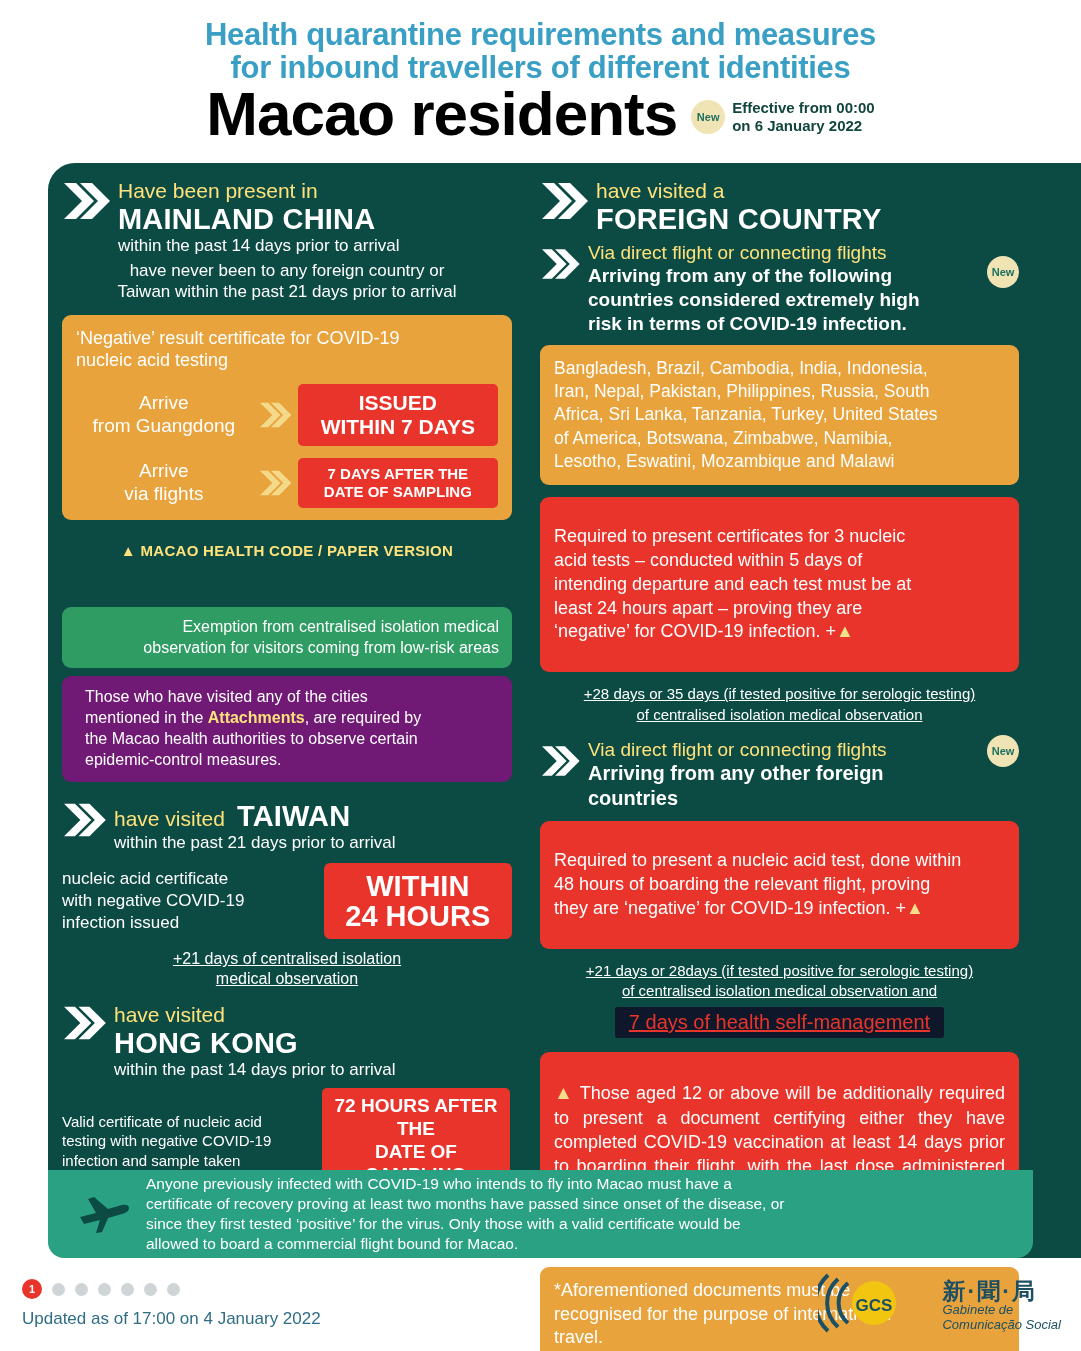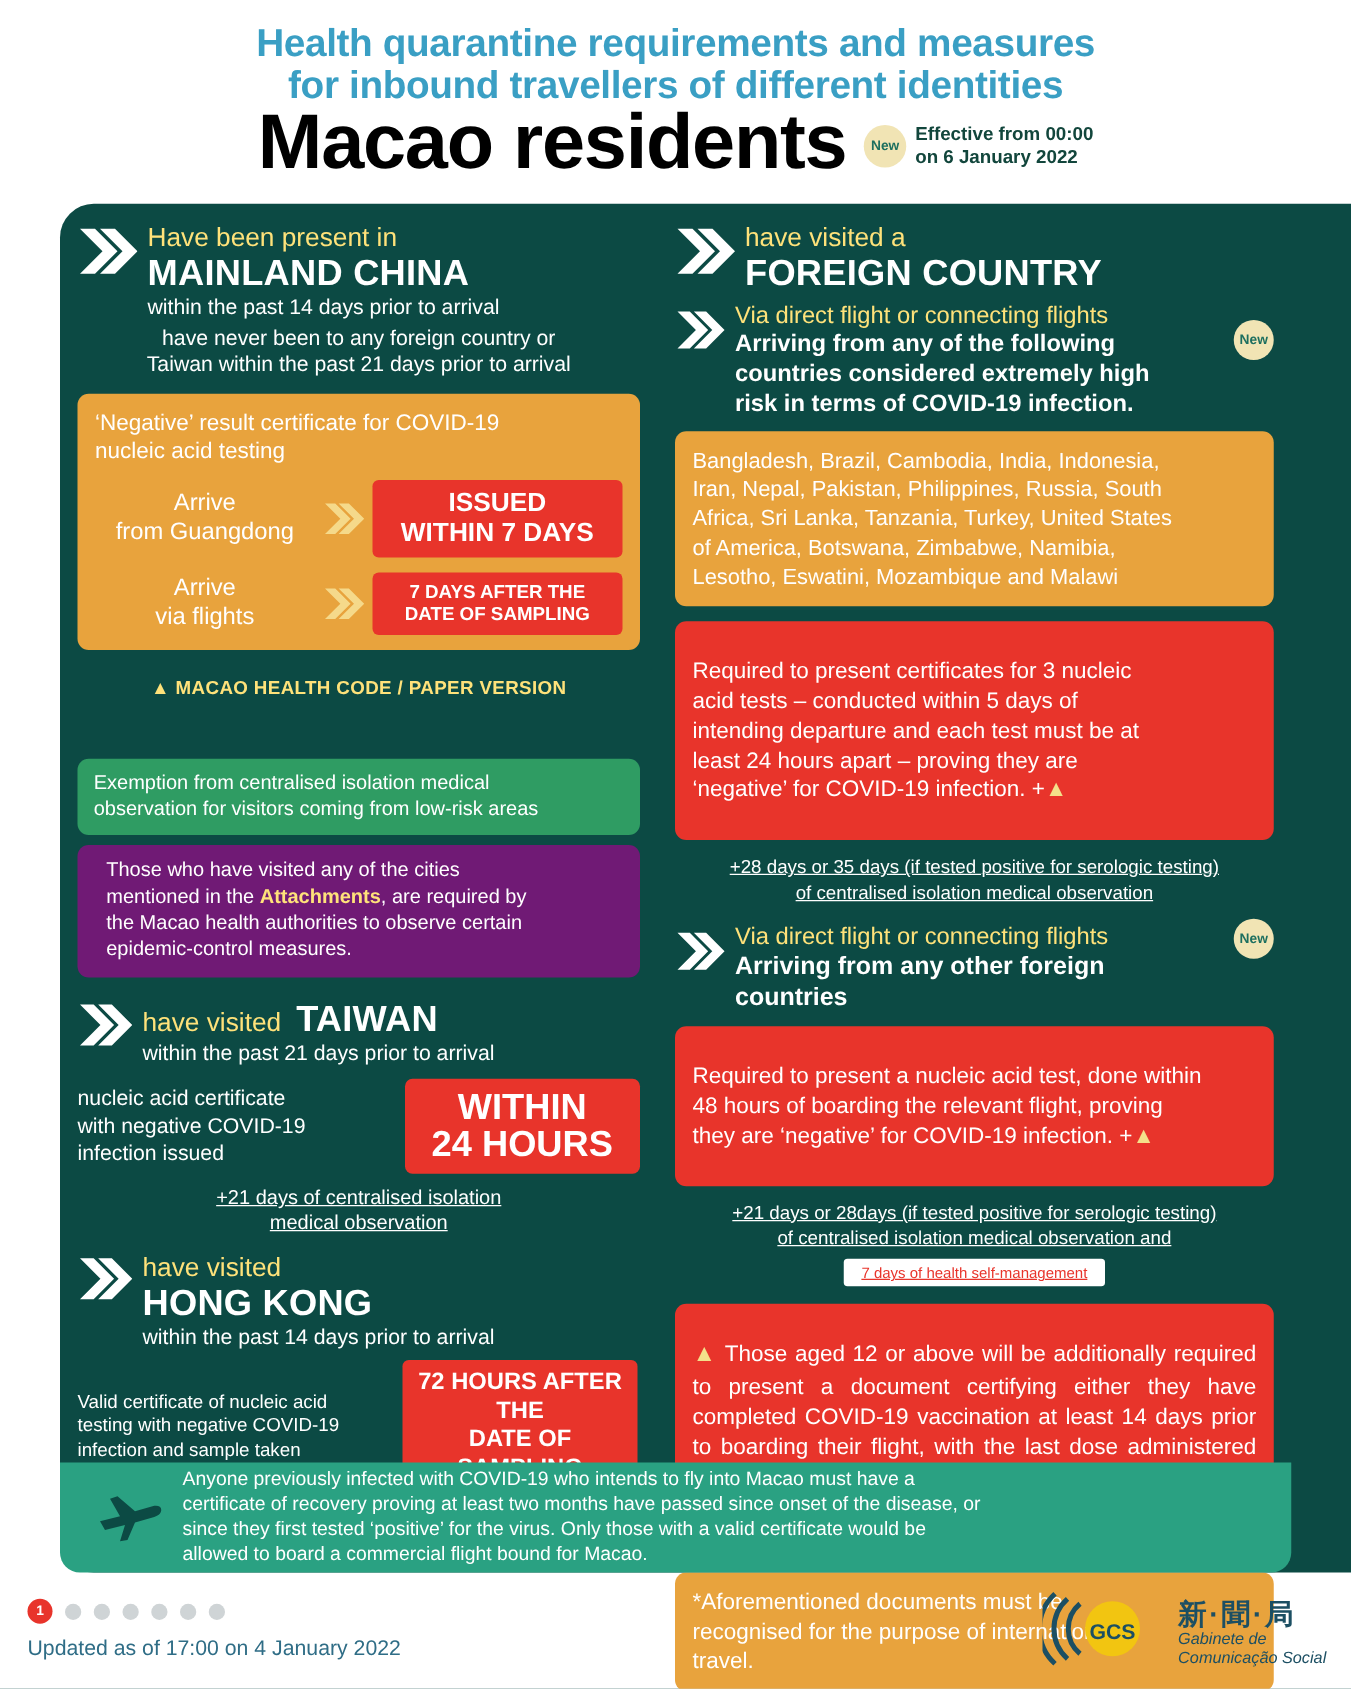--- a/index.html
+++ b/index.html
@@ -99,21 +99,21 @@
 
   
   .footer { position: absolute; left: 0; top: 1265px; width: 1081px; height: 86px; }
   .dots { position: absolute; left: 22px; top: 14px; display: flex; align-items: center; gap: 10px; }
   .dot { width: 13px; height: 13px; border-radius: 50%; background: #cfd4d6; }
   .dot.active {
     background: #e8342b; color: #fff; font-size: 11px; font-weight: bold;
     width: 20px; height: 20px; display: flex; align-items: center; justify-content: center;
   }
   .updated { position: absolute; left: 22px; top: 44px; color: #2f6d86; font-size: 17px; }
-  .logo { position: absolute; right: 20px; top: 8px; display: flex; align-items: center; gap: 8px; }
+  .logo { position: absolute; right: 20px; top: 8px; display: flex; align-items: center; gap: 24px; }
   .logo-cn { color: #1c4f63; font-size: 23px; font-weight: bold; letter-spacing: 2px; line-height: 1.05; }
   .logo-pt { color: #1c4f63; font-size: 13px; font-style: italic; line-height: 1.15; }
   .wtri { color: #f4e08a; }
 </style>
 </head>
 <body>
 
 <div class="page">
 
   <div class="header">
@@ -176,21 +176,21 @@
               </svg>
           </span>
           <div class="red-chip" style="width:215px; font-size:15px; white-space:pre-line; line-height:1.2;">7 DAYS AFTER THE
 DATE OF SAMPLING</div>
         </div>
       </div>
 
       <div class="macao-code" style="text-align:center; margin-top:22px;">▲ MACAO HEALTH CODE / PAPER VERSION</div>
 
       <div class="panel-green" style="margin-top:48px;">
-        <div style="white-space:pre-line; font-size:16px; line-height:1.3; text-align:left;">Exemption from centralised isolation medical
+        <div style="white-space:pre-line; font-size:16px; line-height:1.3; text-align:right;">Exemption from centralised isolation medical
 observation for visitors coming from low-risk areas</div>
       </div>
 
       <div class="panel-orange-dark" style="margin-top:8px;">
         <div style="font-size:16px; line-height:1.3;"><span style="white-space:pre-line">Those who have visited any of the cities
 mentioned in the </span><span style="color:#ffe27a; font-weight:bold;">Attachments</span><span style="white-space:pre-line">, are required by
 the Macao health authorities to observe certain
 epidemic-control measures.</span></div>
       </div>
 
@@ -312,21 +312,21 @@
       <div class="panel-red" style="margin-top:10px;">
         <div style="white-space:pre-line; font-size:18px; line-height:1.33; display:inline;">Required to present a nucleic acid test, done within
 48 hours of boarding the relevant flight, proving
 they are ‘negative’ for COVID-19 infection. +</div><span class="wtri" style="font-size:18px;">▲</span>
       </div>
 
       <div class="u-line" style="color:#fff; font-size:15px; text-align:center; white-space:pre-line; margin-top:12px; line-height:1.35;">+21 days or 28days (if tested positive for serologic testing)
 of centralised isolation medical observation and</div>
 
       <div style="display:flex; justify-content:center; margin-top:6px;">
-        <div style="background:#ffffff; color:#e8342b; font-size:12px; padding:4px 14px; border-radius:3px; text-decoration:underline;">7 days of health self-management</div>
+        <div style="background:#0f172a; color:#e8342b; font-size:20px; padding:4px 14px; border-radius:3px; text-decoration:underline;">7 days of health self-management</div>
       </div>
 
       <div class="panel-red" style="margin-top:14px;">
         <div style="font-size:18px; line-height:1.35; text-align:justify;">
           <span class="wtri" style="font-size:19px;">▲</span>
           <span>Those aged 12 or above will be additionally required to present a document certifying either they have completed COVID-19 vaccination at least 14 days prior to boarding their flight, with the last dose administered within 7 months; or that they are not suitable to be recipients of any COVID-19 vaccine.</span>
         </div>
       </div>
 
       <div class="panel-orange" style="margin-top:12px;">

